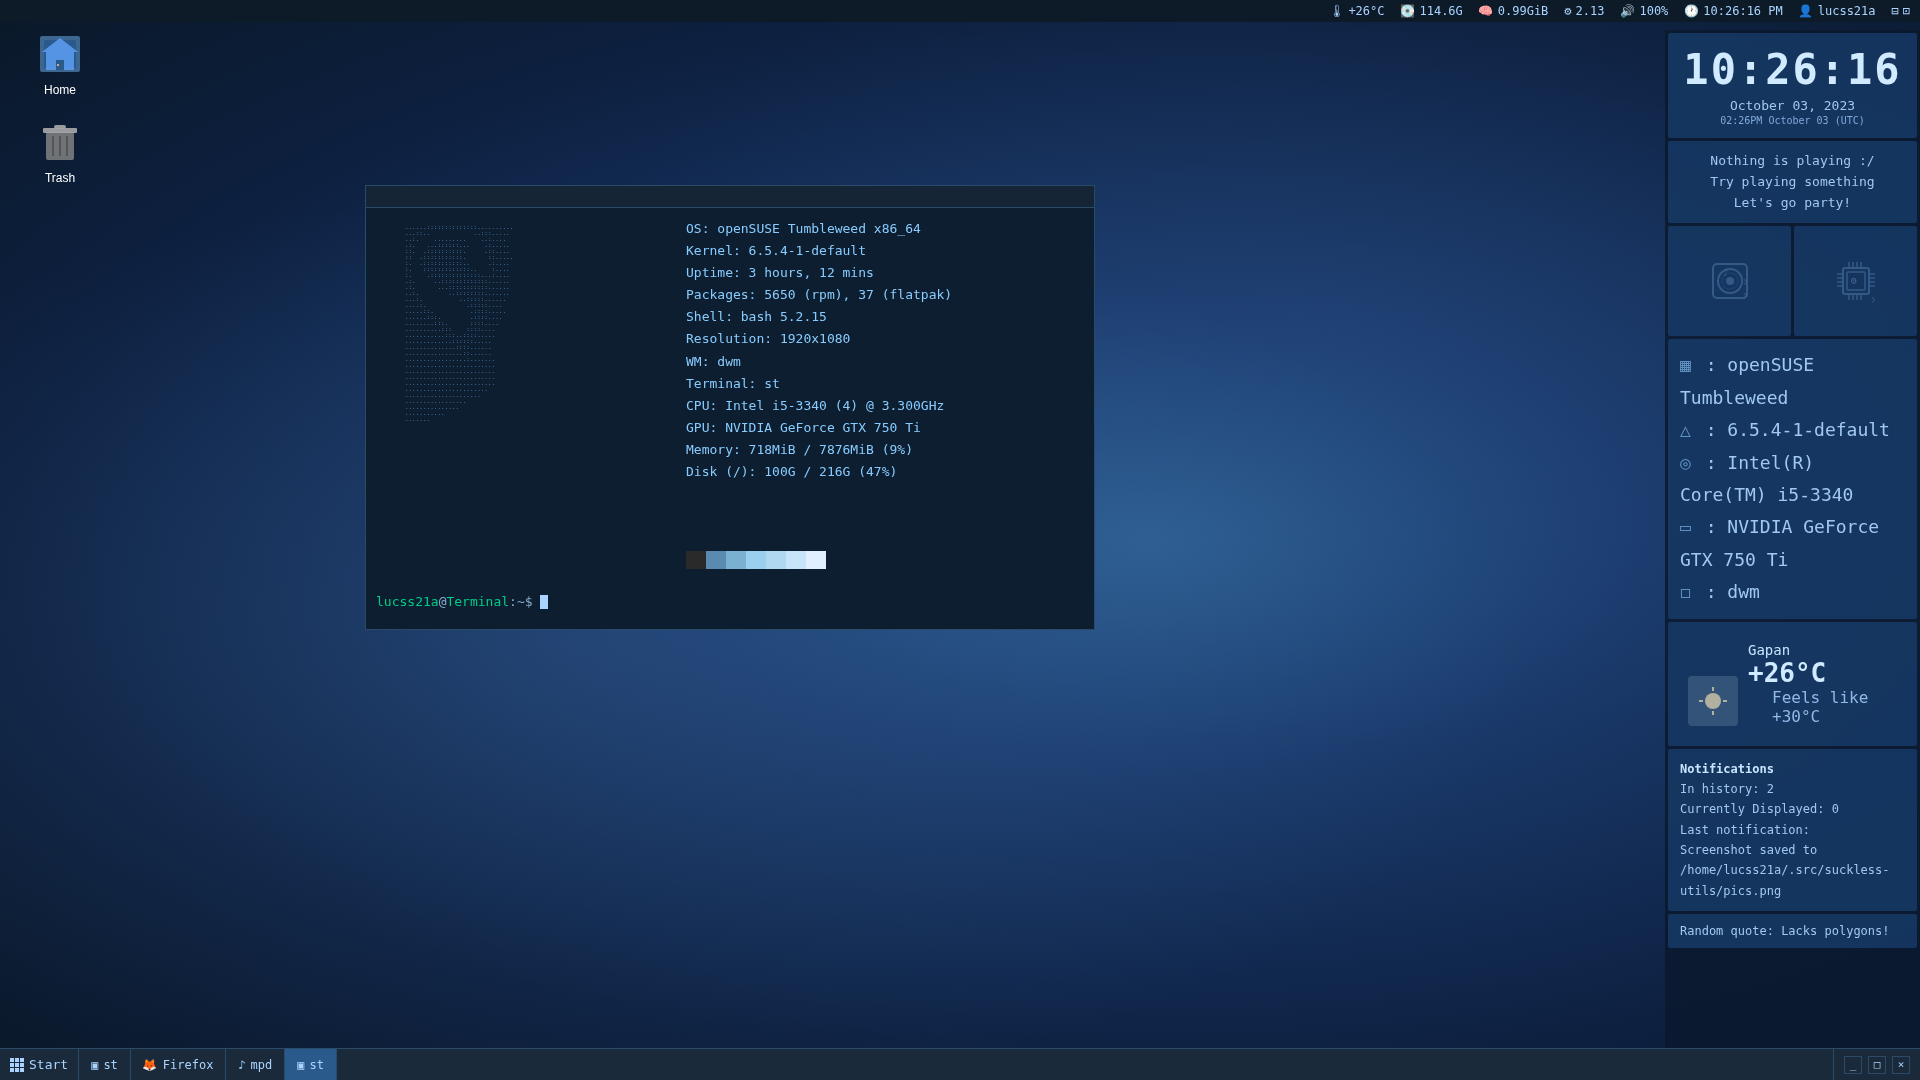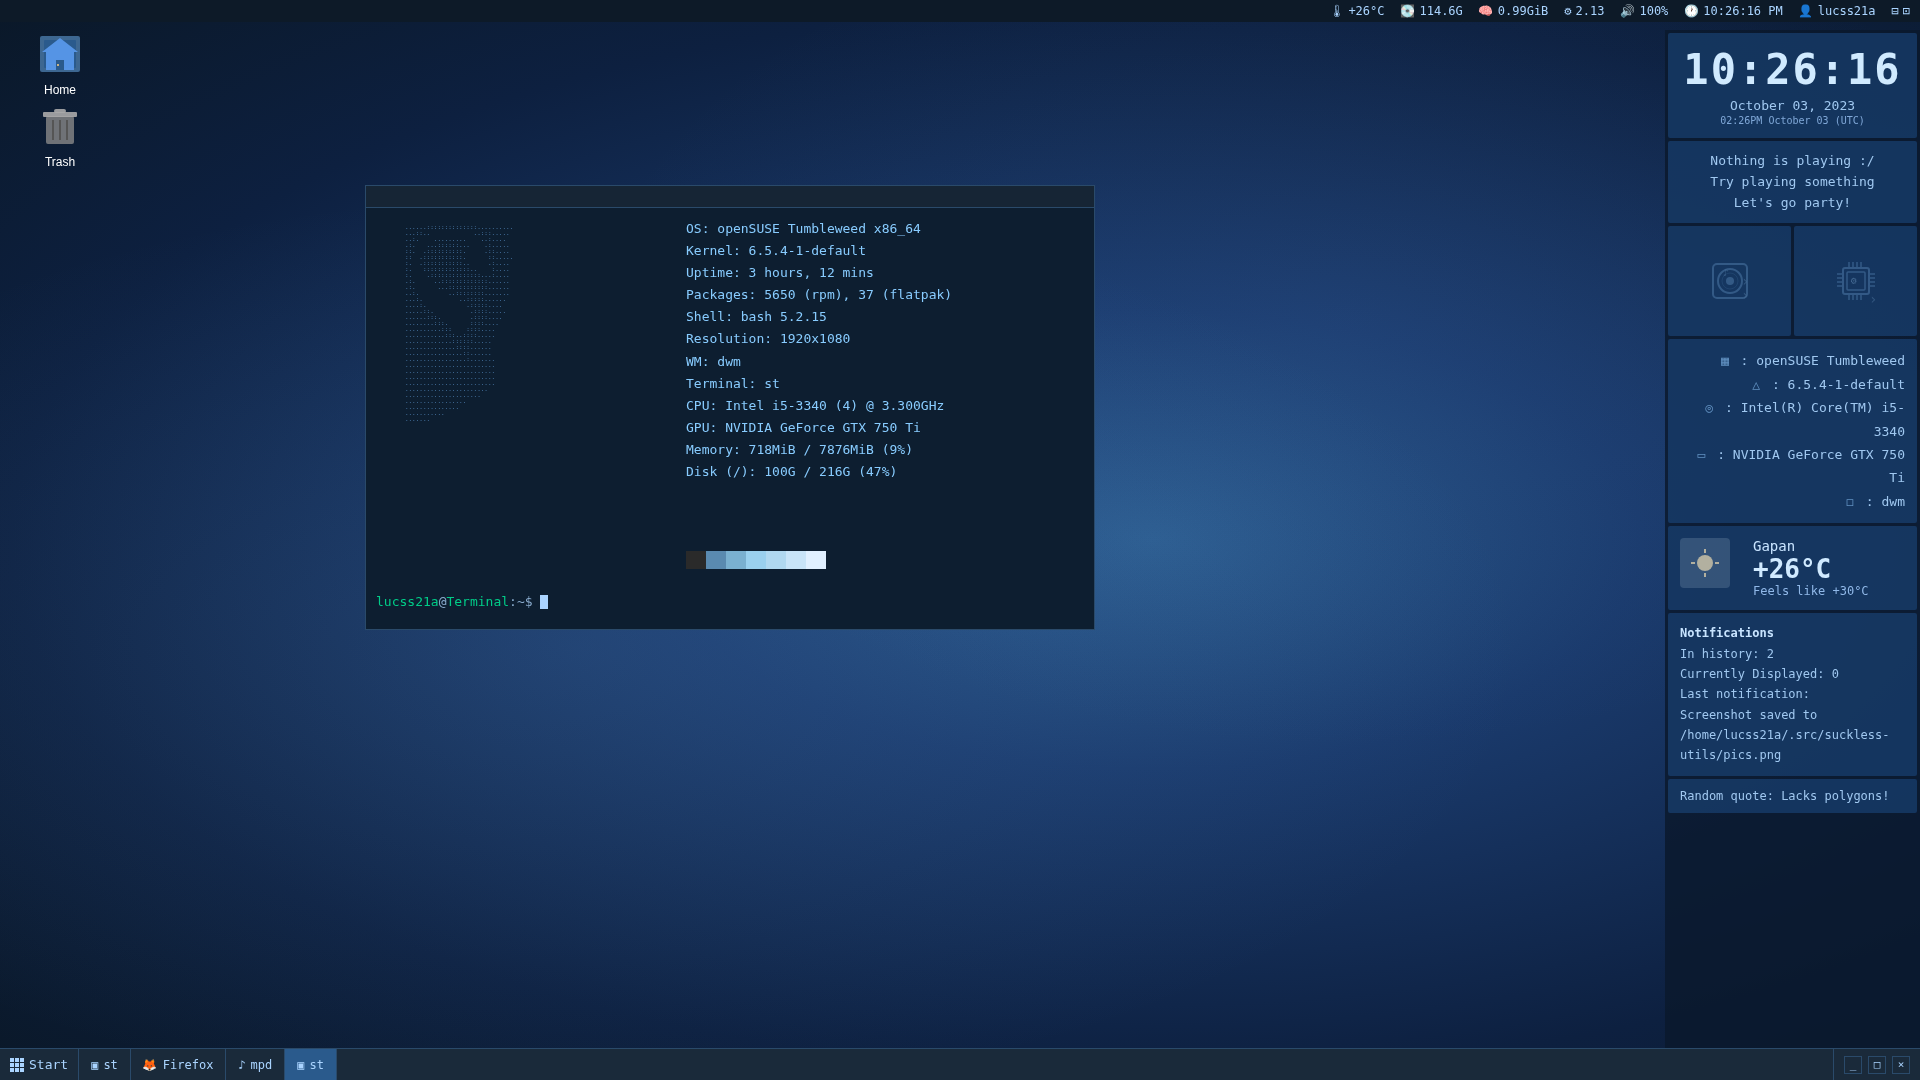--- a/index.html
+++ b/index.html
@@ -131,21 +131,21 @@
       gap: 4px;
     }
 
     
     .desktop-icons {
       position: absolute;
       top: 30px;
       left: 20px;
       display: flex;
       flex-direction: column;
-      gap: 4px;
+      gap: 20px;
     }
 
     .desktop-icon {
       display: flex;
       flex-direction: column;
       align-items: center;
       gap: 4px;
       cursor: pointer;
       width: 80px;
     }
@@ -330,34 +330,33 @@
       justify-content: center;
       flex-direction: column;
     }
 
     .icon-card svg {
       opacity: 0.4;
     }
 
     
     .sysinfo-block {
-      font-size: 13px;
+      font-size: 18px;
       line-height: 1.8;
       color: #a0c8f0;
-      text-align: right;
     }
 
     .sysinfo-block .si-icon { color: #6090c0; margin-right: 4px; }
 
     
     .weather-block {
       display: flex;
-      align-items: flex-start;
-      gap: 23px;
-      padding: 12px;
+      align-items: flex-end;
+      gap: 10px;
+      padding: 20px;
     }
 
     .weather-icon-box {
       width: 50px;
       height: 50px;
       background: rgba(180,200,220,0.2);
       border-radius: 4px;
       display: flex;
       align-items: center;
       justify-content: center;
@@ -370,22 +369,23 @@
       color: #c8e4ff;
     }
 
     .weather-temp {
       font-size: 26px;
       font-weight: bold;
       color: #d0eaff;
     }
 
     .weather-feels {
-      font-size: 12px;
+      font-size: 16px;
       color: #90b8e8;
+      margin-left: 24px;
     }
 
     
     .notif-block {
       font-size: 12px;
       line-height: 1.7;
       color: #a0c8f0;
     }
 
     .notif-title {

